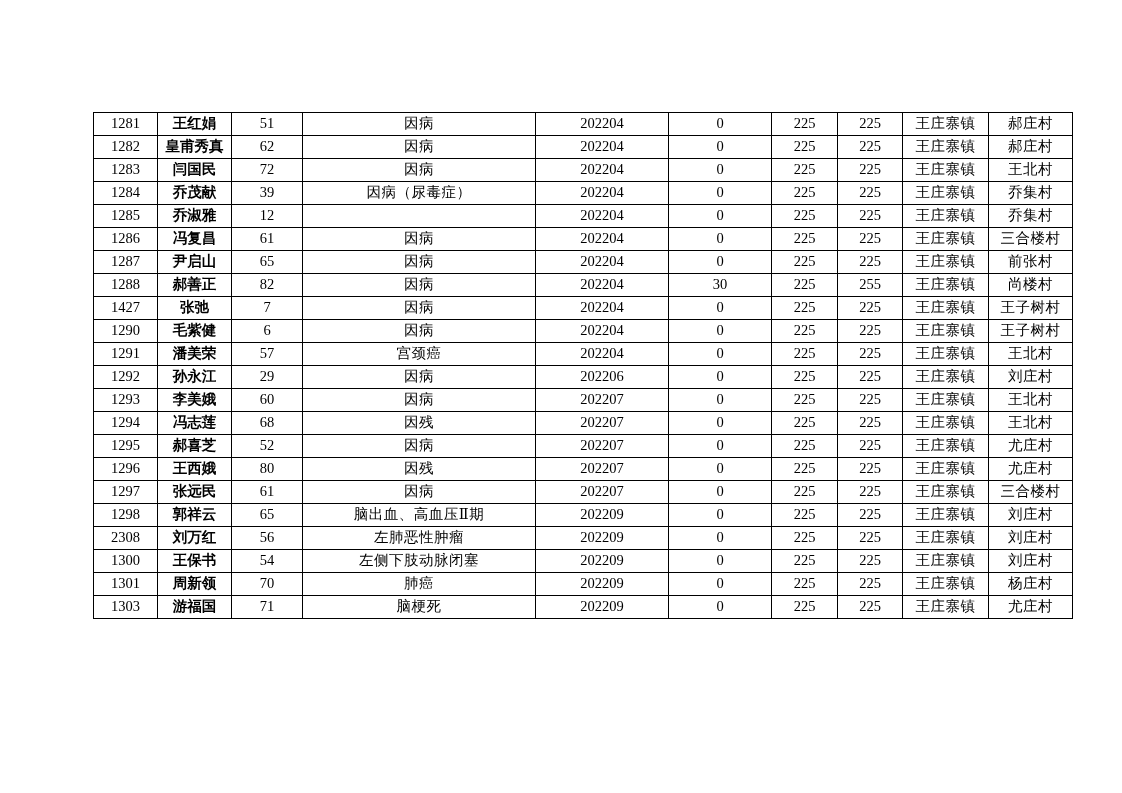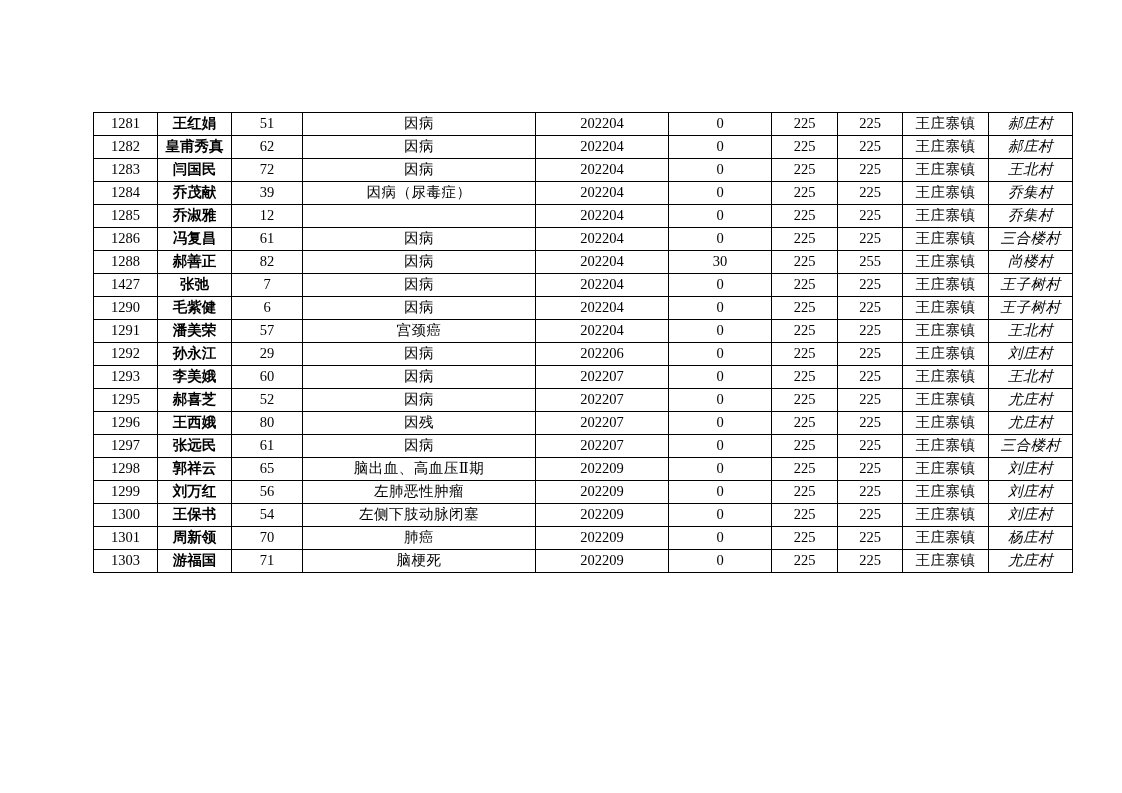--- a/index.html
+++ b/index.html
@@ -54,21 +54,21 @@
   col.c4 { width: 133px; }
   col.c5 { width: 103px; }
   col.c6 { width: 66px; }
   col.c7 { width: 65px; }
   col.c8 { width: 86px; }
   col.c9 { width: 84px; }
 
   td.name { letter-spacing: 0px; font-weight: bold; }
   td.reason { letter-spacing: 0.5px; border-radius: 9px; }
   td.town { letter-spacing: 0.5px; }
-  td.village { letter-spacing: 0.5px; font-style: italic; }
+  td.village { letter-spacing: 0.5px; }
   .tall td { height: 46px; }
 </style>
 </head>
 <body>
 
 <div class="page">
   <div class="table-wrap">
     <table class="data">
       <colgroup>
         <col class="c0">
@@ -149,20 +149,32 @@
             <td class="age">61</td>
             <td class="reason">因病</td>
             <td class="date">202204</td>
             <td class="v1">0</td>
             <td class="v2">225</td>
             <td class="v3">225</td>
             <td class="town">王庄寨镇</td>
             <td class="village">三合楼村</td>
           </tr>
           <tr>
+            <td class="no">1287</td>
+            <td class="name">尹启山</td>
+            <td class="age">65</td>
+            <td class="reason">因病</td>
+            <td class="date">202204</td>
+            <td class="v1">0</td>
+            <td class="v2">225</td>
+            <td class="v3">225</td>
+            <td class="town">王庄寨镇</td>
+            <td class="village">前张村</td>
+          </tr>
+          <tr>
             <td class="no">1288</td>
             <td class="name">郝善正</td>
             <td class="age">82</td>
             <td class="reason">因病</td>
             <td class="date">202204</td>
             <td class="v1">30</td>
             <td class="v2">225</td>
             <td class="v3">255</td>
             <td class="town">王庄寨镇</td>
             <td class="village">尚楼村</td>
@@ -221,20 +233,32 @@
             <td class="age">60</td>
             <td class="reason">因病</td>
             <td class="date">202207</td>
             <td class="v1">0</td>
             <td class="v2">225</td>
             <td class="v3">225</td>
             <td class="town">王庄寨镇</td>
             <td class="village">王北村</td>
           </tr>
           <tr>
+            <td class="no">1294</td>
+            <td class="name">冯志莲</td>
+            <td class="age">68</td>
+            <td class="reason">因残</td>
+            <td class="date">202207</td>
+            <td class="v1">0</td>
+            <td class="v2">225</td>
+            <td class="v3">225</td>
+            <td class="town">王庄寨镇</td>
+            <td class="village">王北村</td>
+          </tr>
+          <tr>
             <td class="no">1295</td>
             <td class="name">郝喜芝</td>
             <td class="age">52</td>
             <td class="reason">因病</td>
             <td class="date">202207</td>
             <td class="v1">0</td>
             <td class="v2">225</td>
             <td class="v3">225</td>
             <td class="town">王庄寨镇</td>
             <td class="village">尤庄村</td>
@@ -269,21 +293,21 @@
             <td class="age">65</td>
             <td class="reason">脑出血、高血压Ⅱ期</td>
             <td class="date">202209</td>
             <td class="v1">0</td>
             <td class="v2">225</td>
             <td class="v3">225</td>
             <td class="town">王庄寨镇</td>
             <td class="village">刘庄村</td>
           </tr>
           <tr>
-            <td class="no">1299</td>
+            <td class="no">2308</td>
             <td class="name">刘万红</td>
             <td class="age">56</td>
             <td class="reason">左肺恶性肿瘤</td>
             <td class="date">202209</td>
             <td class="v1">0</td>
             <td class="v2">225</td>
             <td class="v3">225</td>
             <td class="town">王庄寨镇</td>
             <td class="village">刘庄村</td>
           </tr>

